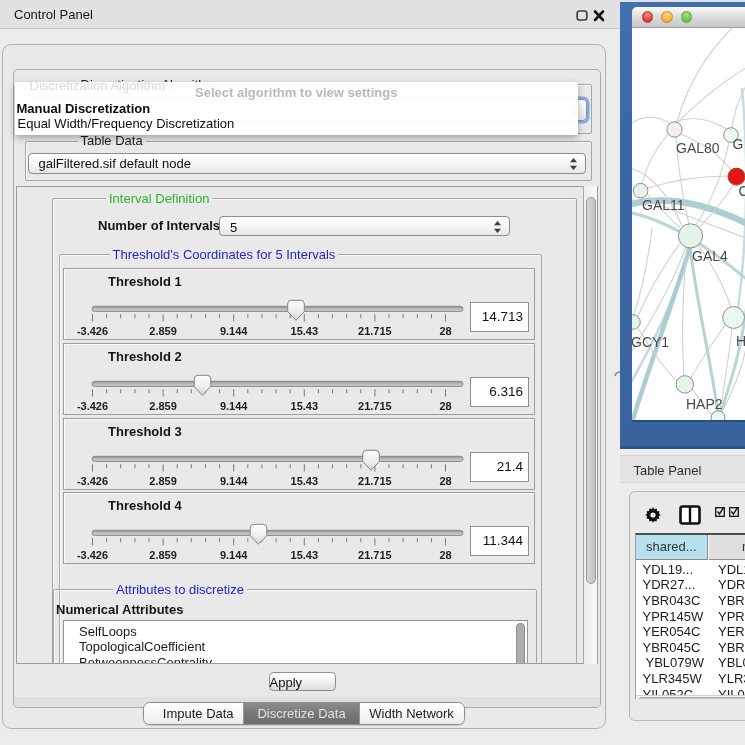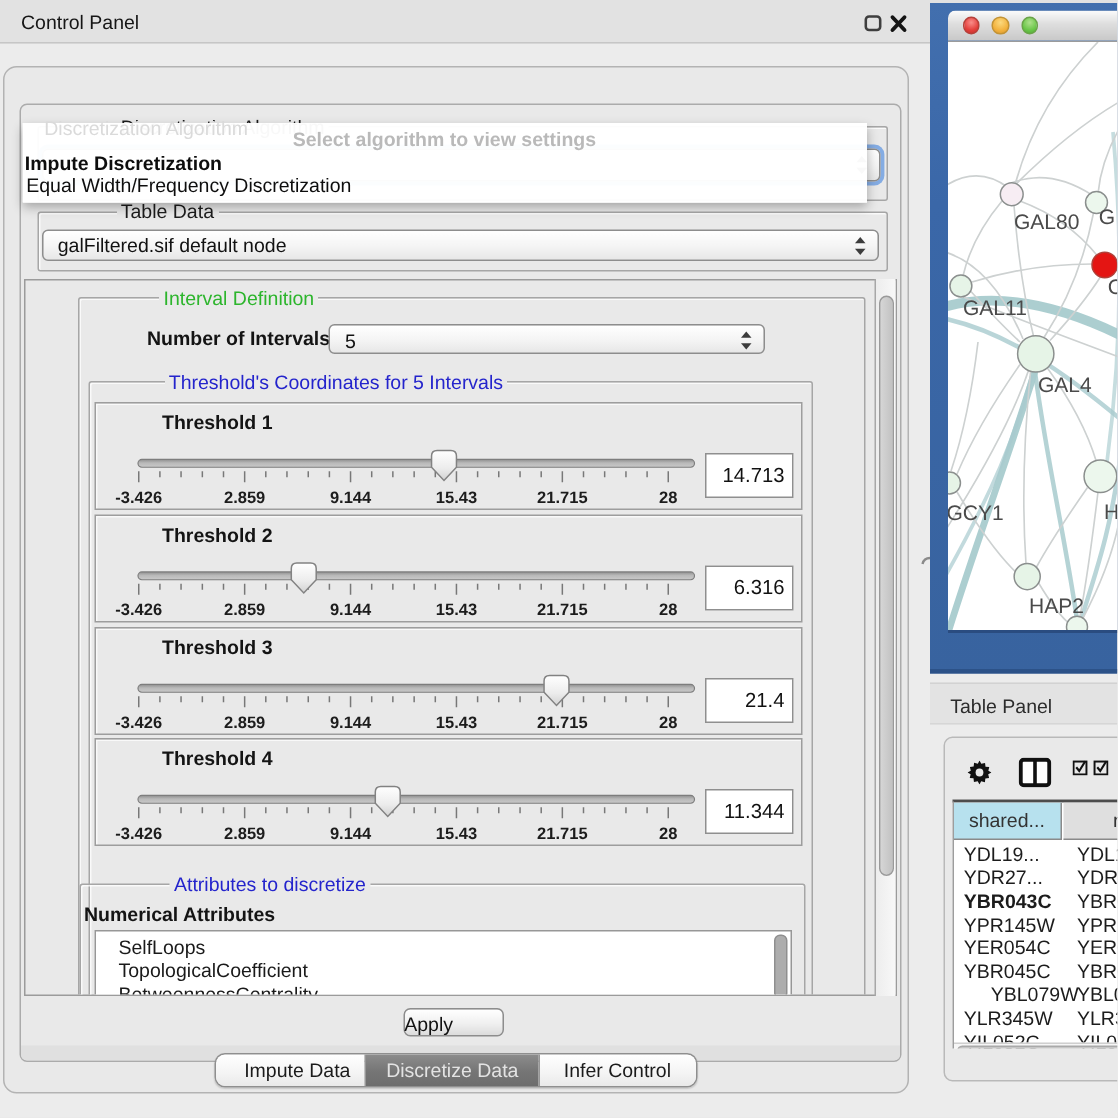--- a/index.html
+++ b/index.html
@@ -186,25 +186,25 @@
         <div style="position:absolute;right:2px;top:2px;width:9px;height:43px;background:#adadad;border:1px solid #8f8f8f;border-radius:4px;"></div>
       </div>
 </div>
 <div class="abs" style="left:583px;top:186px;width:13.5px;height:477.5px;background:linear-gradient(90deg,#ededed,#f8f8f8);border-left:1px solid #a7a7a7;">
       <div style="position:absolute;left:1.5px;top:11px;width:10px;height:387px;background:linear-gradient(90deg,#d6d6d6,#c2c2c2);border:1px solid #9a9a9a;border-radius:5px;"></div>
     </div>
 <div class="abs" style="left:268.5px;top:671.5px;width:67px;height:19.5px;background:linear-gradient(#ffffff,#f0f0f0 55%,#dcdcdc);border:1px solid #8d8d8d;border-radius:4.5px;font-size:13px;color:#111;text-align:left;padding-top:2px;">Apply</div>
 <div class="abs" style="left:143px;top:701.5px;width:321.5px;height:23.5px;display:flex;border:1px solid #8f8f8f;border-radius:7px;overflow:hidden;box-shadow:0 1px 1px rgba(0,0,0,.15);">
 <div class="tabseg" style="width:101px;padding-left:9px">Impute Data</div>
 <div class="tabseg dark" style="width:116px">Discretize Data</div>
-<div class="tabseg" style="width:104.5px;border-right:none">Infer Control</div>
+<div class="tabseg" style="width:104.5px;border-right:none">Width Network</div>
 </div>
 <div class="abs" style="left:15px;top:81.5px;width:562.5px;height:53.5px;background:rgba(255,255,255,0.97);box-shadow:0 3px 7px rgba(0,0,0,0.3);z-index:30;">
       <div style="position:absolute;left:0;top:3.5px;width:100%;text-align:center;font-size:13px;font-weight:bold;color:#b9b9b9;">Select algorithm to view settings</div>
-      <div style="position:absolute;left:1.5px;top:19.5px;font-size:13px;font-weight:bold;color:#0d0d0d;">Impute Discretization</div>
+      <div style="position:absolute;left:1.5px;top:19.5px;font-size:13px;font-weight:bold;color:#0d0d0d;">Manual Discretization</div>
       <div style="position:absolute;left:2.5px;top:34px;font-size:13px;color:#0d0d0d;">Equal Width/Frequency Discretization</div>
     </div>
 <div class="abs" style="left:29.5px;top:78px;font-size:13px;color:#dadada;z-index:31;">Discretization Algorithm</div>
 <div class="abs" style="left:620px;top:1.5px;width:125px;height:447.5px;background:linear-gradient(#426fae,#3a67a8 30%,#38639f);z-index:5;">
       <div style="position:absolute;left:0;bottom:0;width:100%;height:3px;background:#2c5288;"></div>
     </div>
 <div class="abs" style="left:631.5px;top:6.5px;width:113.5px;height:21px;z-index:6;background:linear-gradient(#fbfbfb,#dedede 45%,#c8c8c8);border-radius:5px 0 0 0;border-bottom:1px solid #9b9b9b;">
       <div style="position:absolute;left:10.2px;top:4.7px;width:11.4px;height:11.4px;border-radius:50%;background:radial-gradient(circle at 50% 30%,#f98d8a,#e4403c 60%,#c4302c);border:0.8px solid #b5403a;"></div>
       <div style="position:absolute;left:29.7px;top:4.7px;width:11.4px;height:11.4px;border-radius:50%;background:radial-gradient(circle at 50% 30%,#fbd97e,#f3b33f 60%,#d9952a);border:0.8px solid #c29336;"></div>
       <div style="position:absolute;left:49.2px;top:4.7px;width:11.4px;height:11.4px;border-radius:50%;background:radial-gradient(circle at 50% 30%,#aee08b,#6cc74a 60%,#51a937);border:0.8px solid #6aa348;"></div>
@@ -280,29 +280,29 @@
         <rect x="14.7" y="1.7" width="8.6" height="8.6" fill="none" stroke="#111" stroke-width="1.3"></rect>
         <path d="M16.5 5.5 L18.5 8 L22.5 1.5" stroke="#111" stroke-width="1.4" fill="none"></path>
       </svg>
 <div class="abs" style="left:4.5px;top:40.5px;width:125px;height:166.5px;border-top:2.5px solid #4c4c4c;border-left:1px solid #9d9d9d;background:#fff;overflow:hidden;">
 <div class="abs" style="left:0;top:0;width:72.5px;height:25px;background:#b7e1ee;border-right:1px solid #8a8a8a;border-bottom:1px solid #8a8a8a;text-align:center;font-size:13px;color:#333;padding-top:4.5px;">shared...</div>
 <div class="abs" style="left:73.5px;top:0;width:55px;height:25px;background:#dfdfdf;border-bottom:1px solid #8a8a8a;font-size:13px;color:#333;padding:4.5px 0 0 33px;">n</div>
 <div class="row abs" style="left:7px;top:27.0px;">YDL19...</div>
 <div class="row abs" style="left:82.5px;top:27.0px;">YDL1</div>
 <div class="row abs" style="left:7px;top:42.6px;">YDR27...</div>
 <div class="row abs" style="left:82.5px;top:42.6px;">YDR2</div>
-<div class="row abs" style="left:7px;top:58.3px;font-weight:bold;">YBR043C</div>
+<div class="row abs" style="left:7px;top:58.3px;">YBR043C</div>
 <div class="row abs" style="left:82.5px;top:58.3px;">YBR0</div>
 <div class="row abs" style="left:7px;top:74.0px;">YPR145W</div>
 <div class="row abs" style="left:82.5px;top:74.0px;">YPR1</div>
 <div class="row abs" style="left:7px;top:89.6px;">YER054C</div>
 <div class="row abs" style="left:82.5px;top:89.6px;">YER0</div>
 <div class="row abs" style="left:7px;top:105.3px;">YBR045C</div>
 <div class="row abs" style="left:82.5px;top:105.3px;">YBR0</div>
-<div class="row abs" style="left:25px;top:120.9px;">YBL079W</div>
+<div class="row abs" style="left:10px;top:120.9px;">YBL079W</div>
 <div class="row abs" style="left:82.5px;top:120.9px;">YBL0</div>
 <div class="row abs" style="left:7px;top:136.6px;">YLR345W</div>
 <div class="row abs" style="left:82.5px;top:136.6px;">YLR3</div>
 <div class="row abs" style="left:7px;top:152.2px;">YIL052C</div>
 <div class="row abs" style="left:82.5px;top:152.2px;">YIL0</div>
 <div class="abs" style="left:0;top:160px;width:125px;height:10px;background:#f6f6f6;border-top:1px solid #cfcfcf;">
           <div style="position:absolute;left:2px;top:1px;width:120px;height:7.5px;background:#c6c6c6;border:1px solid #a9a9a9;border-radius:4px;"></div>
         </div>
 </div>
 </div>

